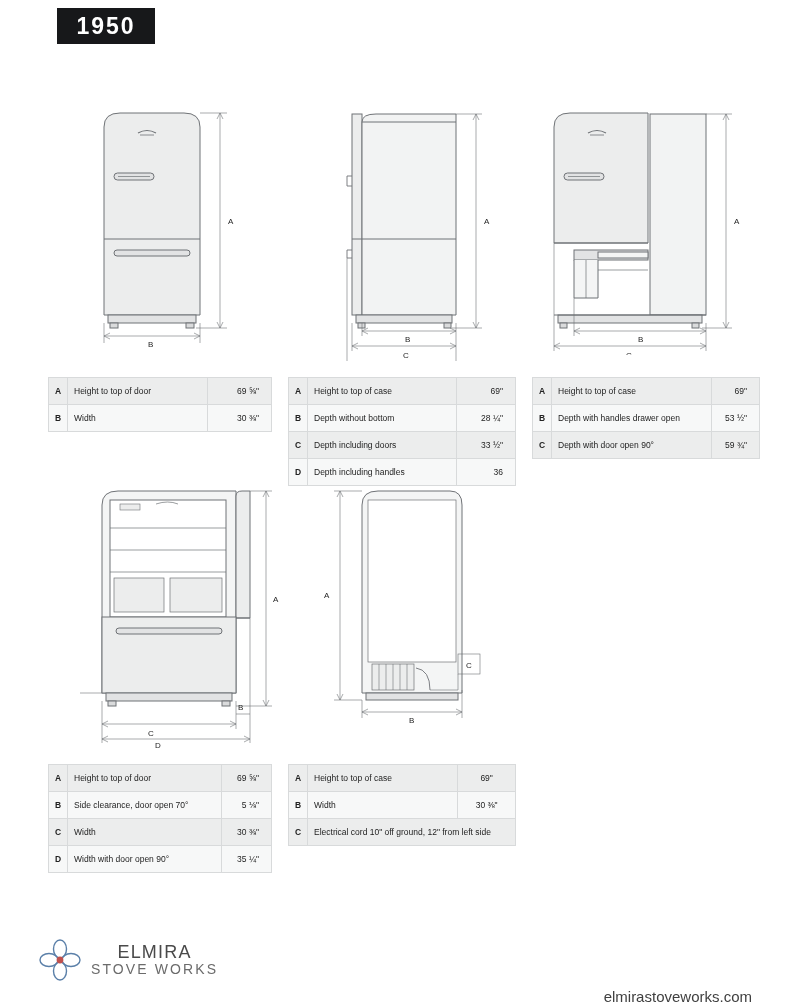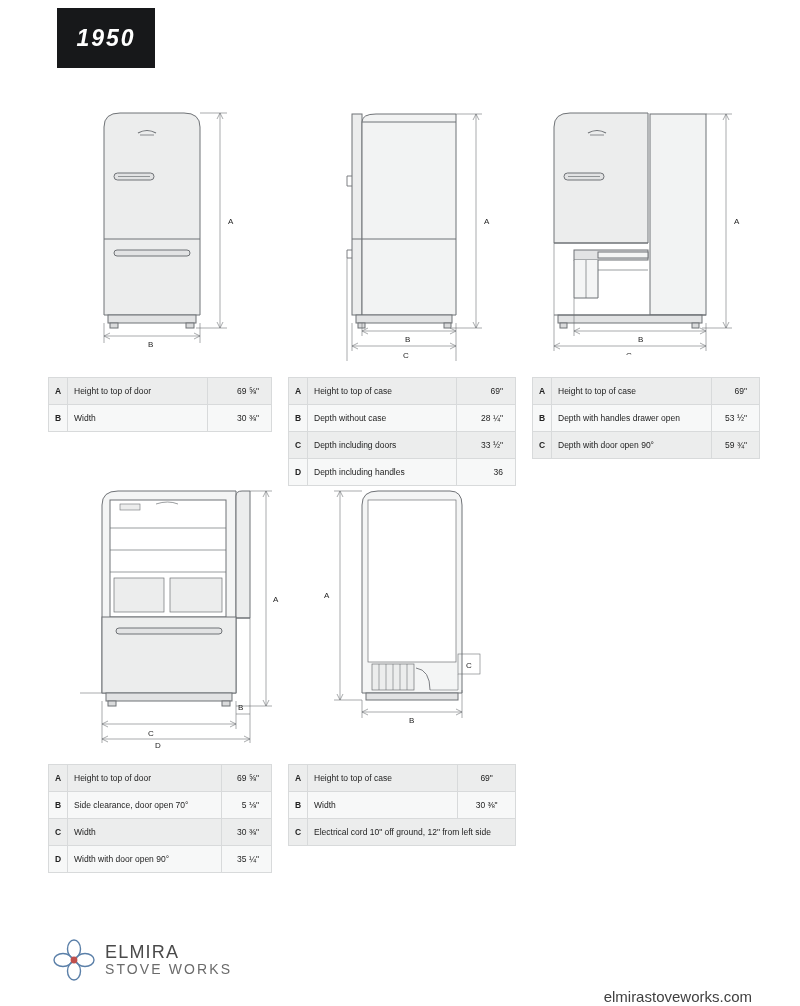--- a/index.html
+++ b/index.html
@@ -13,23 +13,23 @@
     width: 800px;
     height: 1006px;
     background: #ffffff;
     overflow: hidden;
   }
 
   
   .badge {
     position: absolute;
     left: 57px; top: 8px;
-    width: 98px; height: 60px;
+    width: 98px; height: 36px;
     background: #17181a;
-    display: flex; align-items: center; justify-content: center; font-style: italic;
+    display: flex; align-items: center; justify-content: center;
   }
   .badge span {
     color: #ffffff;
     font-size: 23px;
     font-weight: bold;
     letter-spacing: 2px;
     font-family: "Liberation Sans", sans-serif;
   }
 
   
@@ -62,22 +62,22 @@
   }
   .spec-table td.val {
     text-align: right;
     padding-right: 12px;
   }
   .spec-table td.val.center { text-align: center; padding-right: 6px; }
 
   
   .footer-logo {
     position: absolute;
-    left: 52px; top: 938px;
-    display: flex; align-items: center;
+    left: 38px; top: 938px;
+    display: flex; align-items: center; text-align: center;
   }
   .logo-mark { width: 44px; height: 44px; }
   .logo-text {
     margin-left: 9px;
     line-height: 1.05;
   }
   .logo-text .l1 {
     font-size: 18px;
     letter-spacing: 1.2px;
     color: #4a4a4a;
@@ -276,21 +276,21 @@
 
   <table class="spec-table" style="left:288px; top:377px; width:228px;">
     <tbody>
       <tr>
         <td class="key">A</td>
         <td>Height to top of case</td>
         <td class="val">69"</td>
       </tr>
       <tr>
         <td class="key">B</td>
-        <td>Depth without case</td>
+        <td>Depth without bottom</td>
         <td class="val">28 ¼"</td>
       </tr>
       <tr>
         <td class="key">C</td>
         <td>Depth including doors</td>
         <td class="val">33 ½"</td>
       </tr>
       <tr>
         <td class="key">D</td>
         <td>Depth including handles</td>

